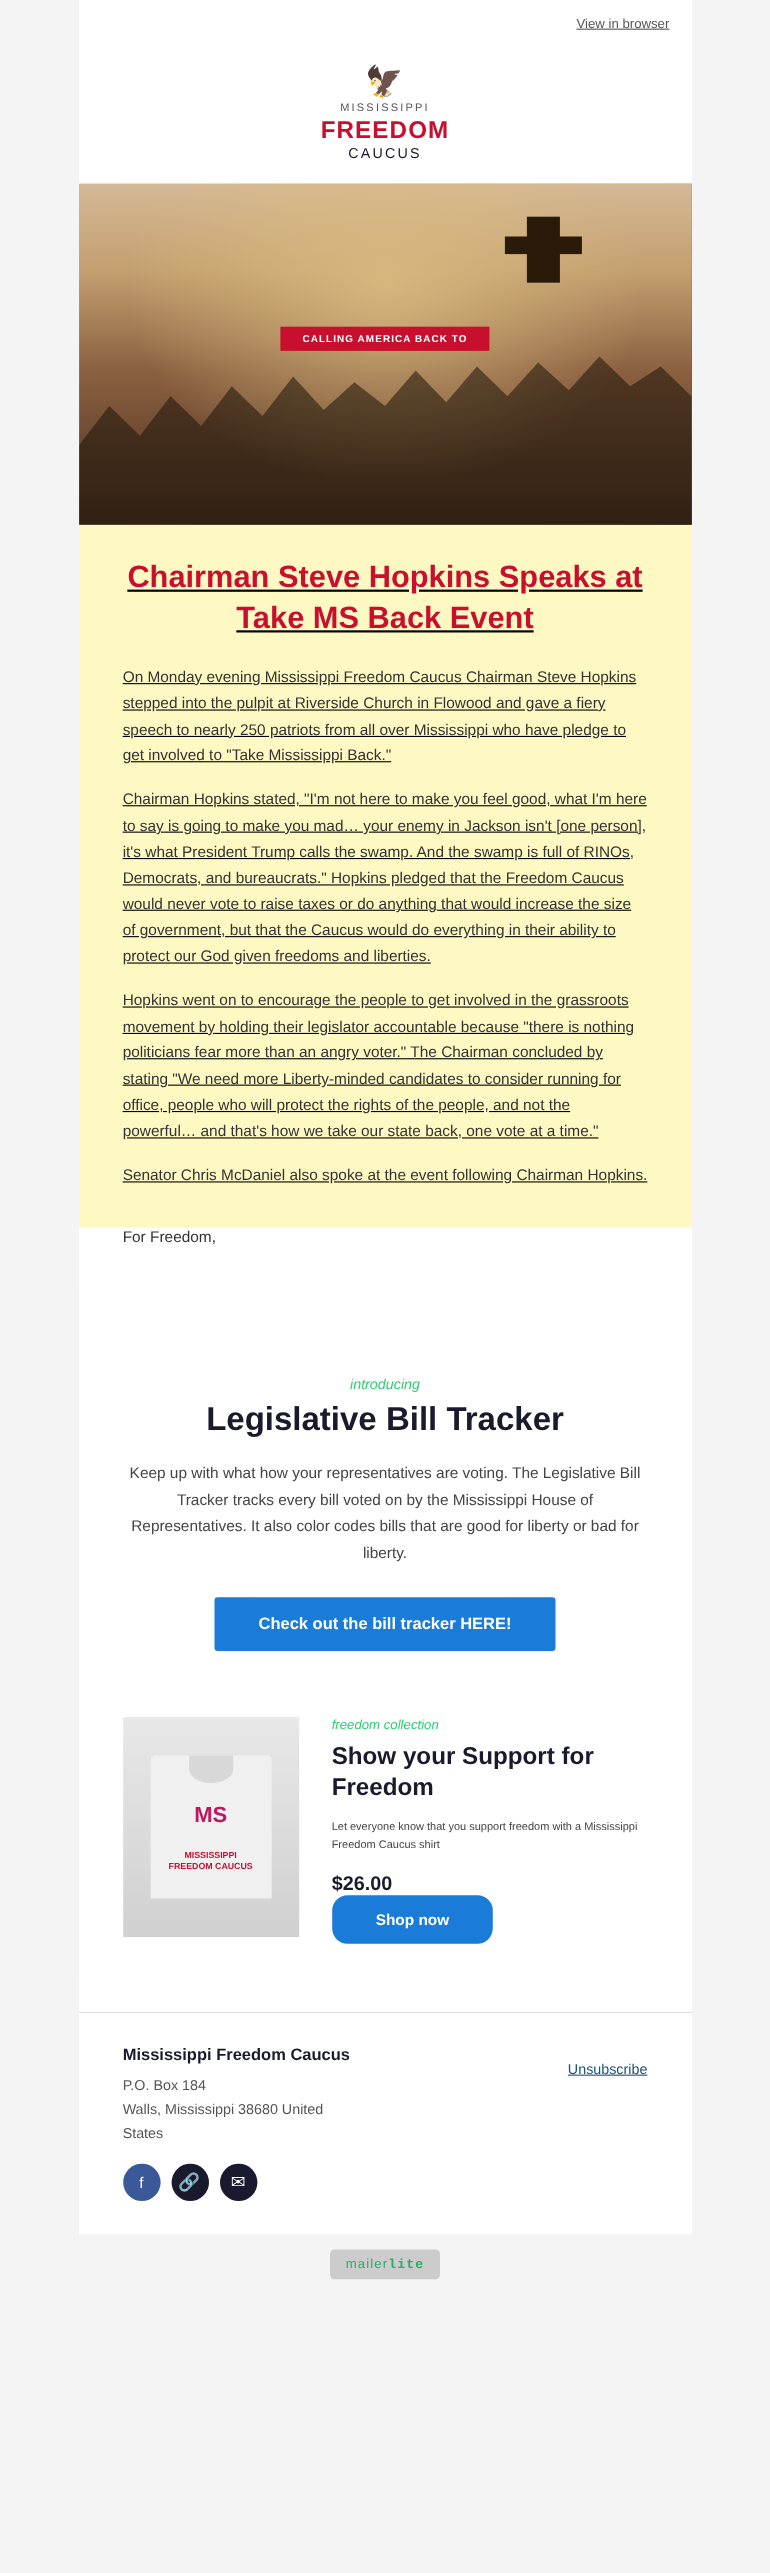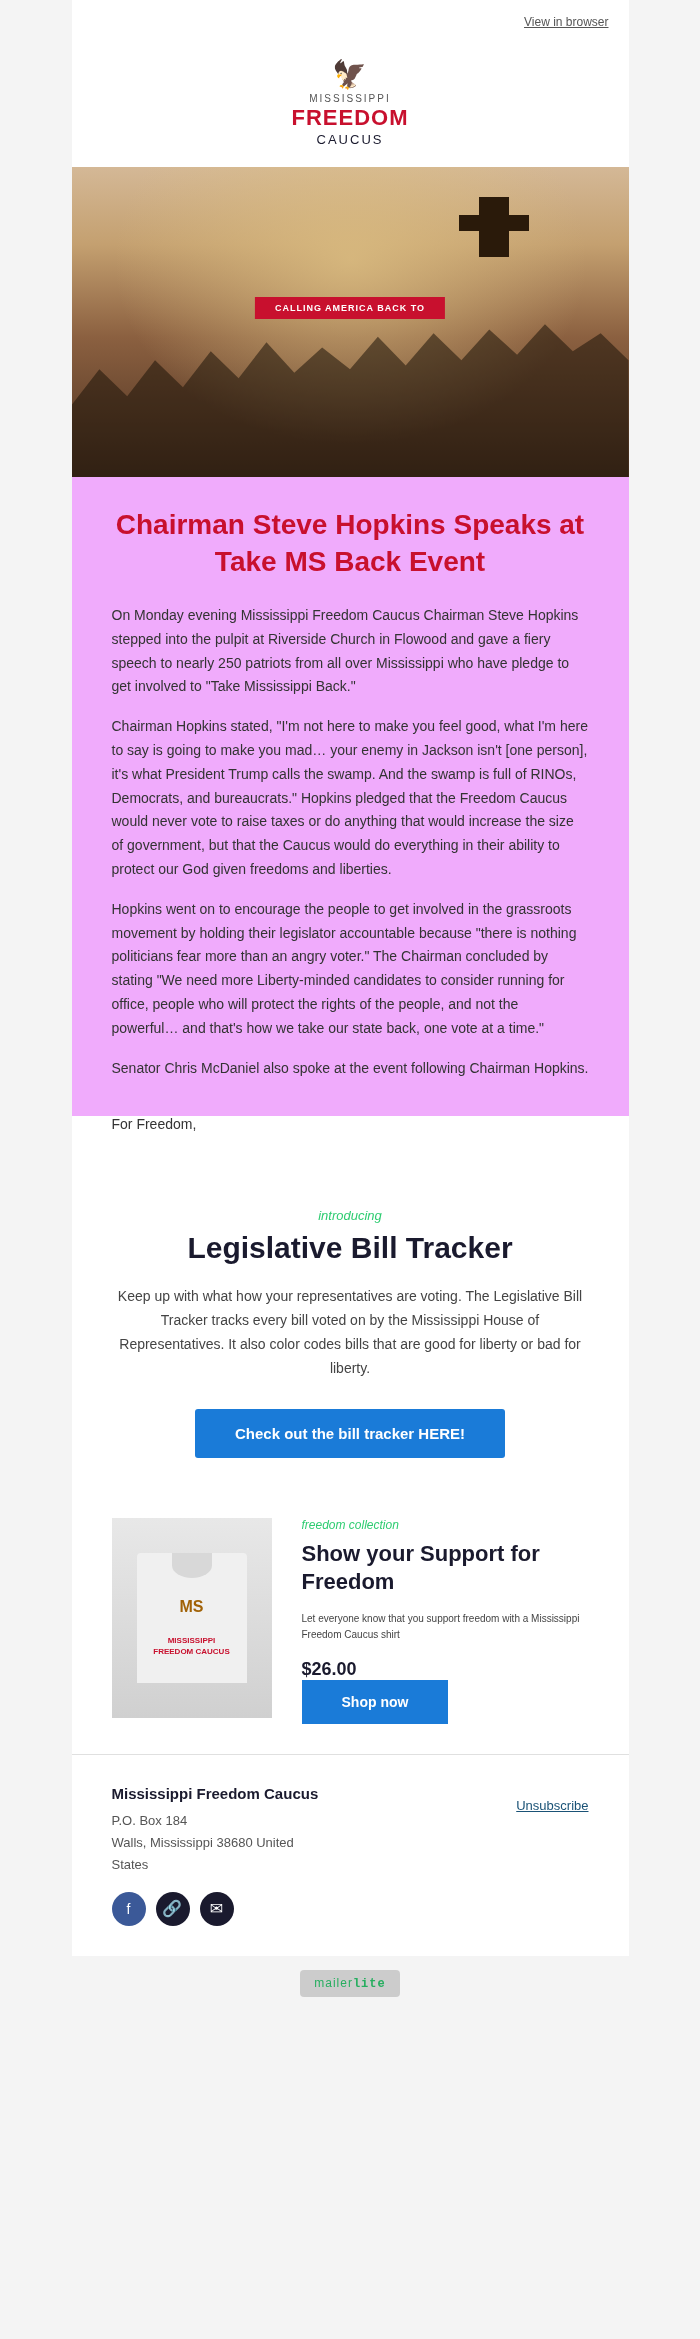--- a/index.html
+++ b/index.html
@@ -114,21 +114,22 @@
       color: white;
       font-size: 9px;
       font-weight: bold;
       padding: 6px 20px;
       white-space: nowrap;
       letter-spacing: 1px;
       text-transform: uppercase;
     }
     .article-section {
       padding: 30px 40px 20px;
-      background: #f0abfc;
+      background: #fef9c3;
+      text-decoration: underline;
     }
     .article-title {
       font-size: 28px;
       font-weight: 800;
       color: #c8102e;
       text-align: center;
       line-height: 1.3;
       margin-bottom: 24px;
     }
     .article-body {
@@ -150,20 +151,21 @@
     .bill-tracker-section {
       background: #ffffff;
       padding: 40px 40px 30px;
       text-align: center;
     }
     .bill-tracker-section .introducing {
       font-size: 13px;
       color: #2ecc71;
       font-style: italic;
       margin-bottom: 8px;
+      margin-top: 43px;
     }
     .bill-tracker-section .section-title {
       font-size: 30px;
       font-weight: 900;
       color: #1a1a2e;
       margin-bottom: 20px;
     }
     .bill-tracker-section .description {
       font-size: 14px;
       color: #444;
@@ -225,22 +227,22 @@
     }
     .shirt-logo-text {
       font-size: 8px;
       font-weight: bold;
       color: #c8102e;
       text-align: center;
       margin-top: 20px;
       line-height: 1.3;
     }
     .shirt-ms-logo {
-      color: #a16207;
-      font-size: 16px;
+      color: #be185d;
+      font-size: 20px;
       font-weight: 900;
     }
     .product-info {
       flex: 1;
     }
     .product-info .collection-label {
       font-size: 12px;
       color: #2ecc71;
       font-style: italic;
       margin-bottom: 8px;
@@ -264,30 +266,31 @@
       color: #1a1a2e;
     }
     .shop-button {
       display: inline-block;
       background: #1a7bd8;
       color: white;
       font-size: 14px;
       font-weight: bold;
       padding: 14px 40px;
       text-decoration: none;
-      border-radius: 0;
+      border-radius: 14px;
       cursor: pointer;
       border: none;
     }
     .footer-section {
       background: #ffffff;
       padding: 30px 40px;
       border-top: 1px solid #e0e0e0;
       display: flex;
       gap: 52px;
+      margin-top: 32px;
     }
     .footer-left {
       flex: 1;
     }
     .footer-left .org-name {
       font-size: 15px;
       font-weight: 800;
       color: #1a1a2e;
       margin-bottom: 8px;
     }

